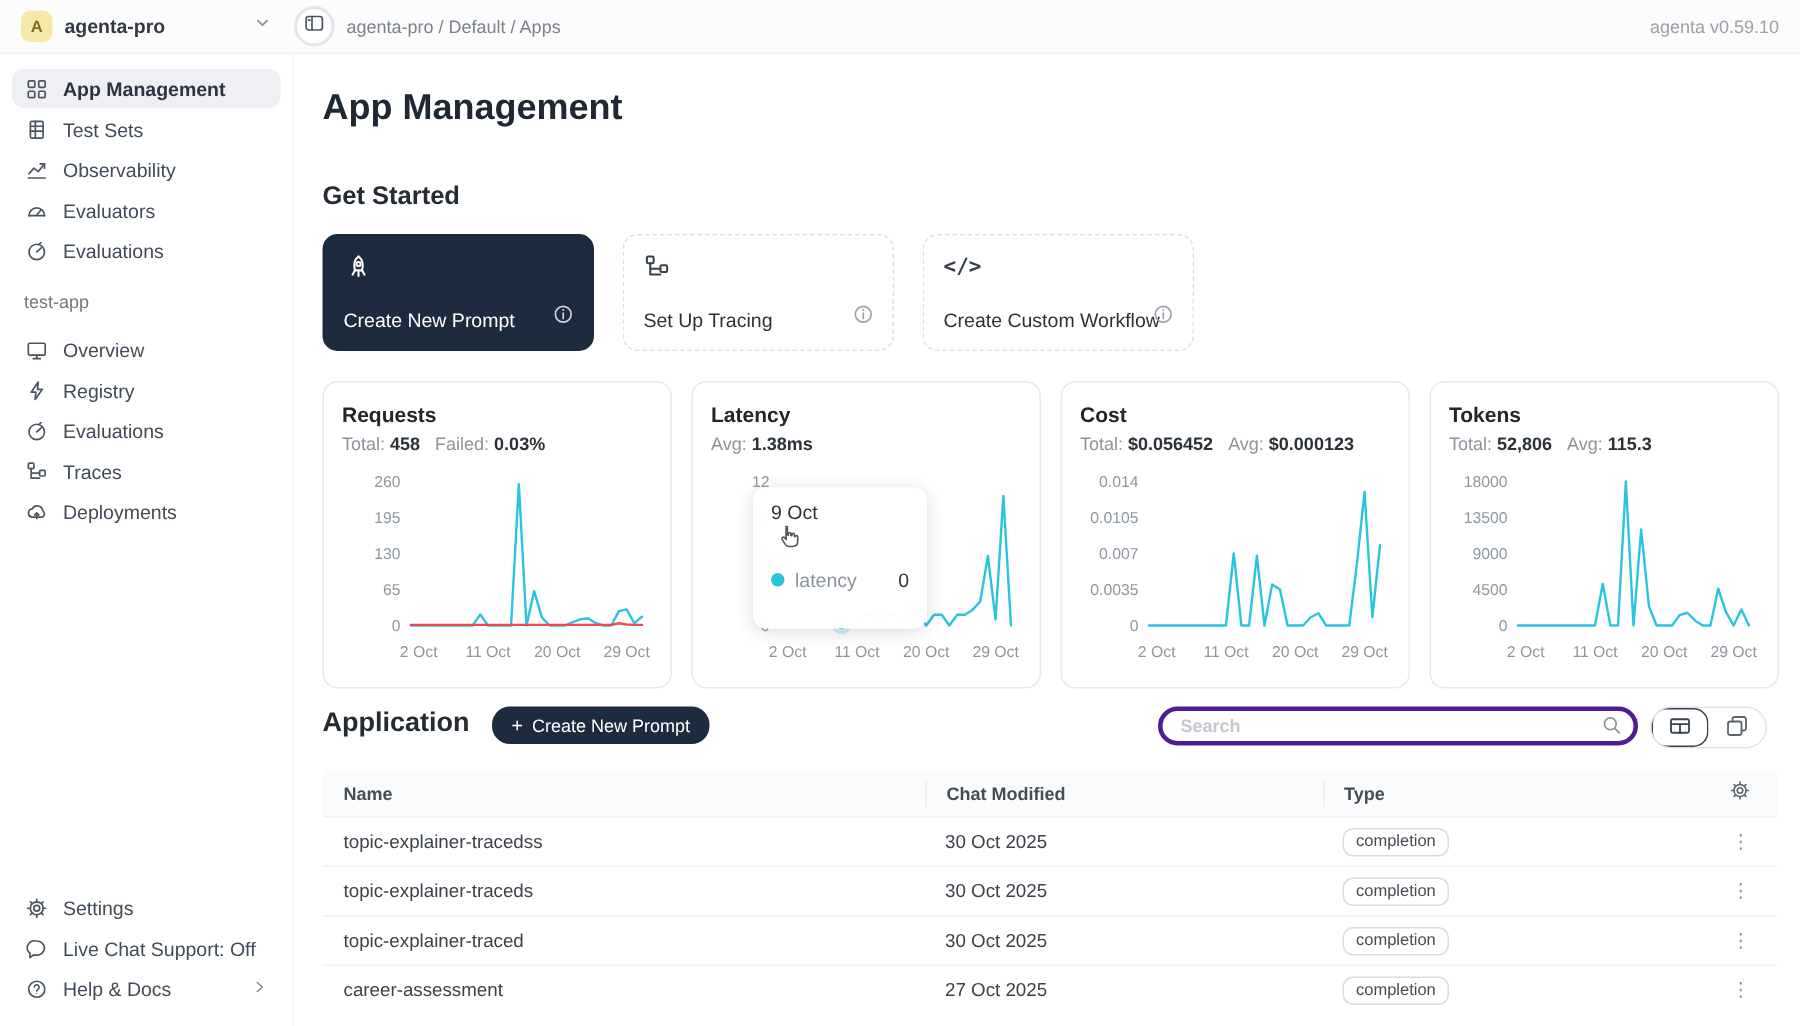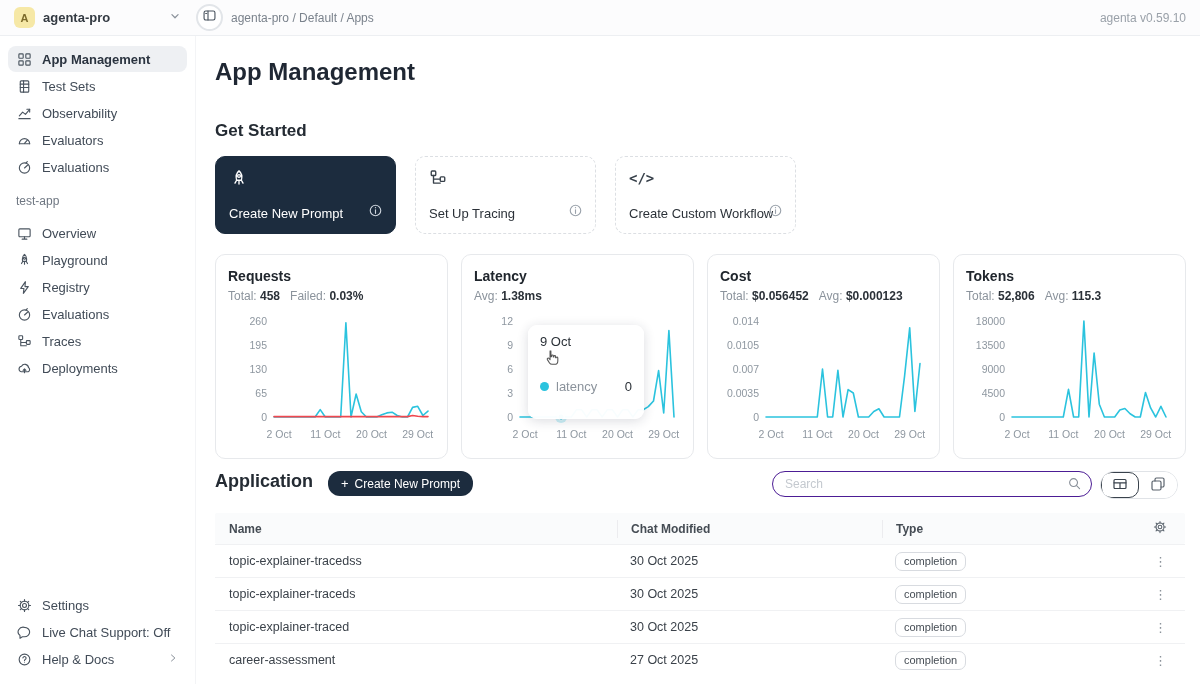--- a/index.html
+++ b/index.html
@@ -48,39 +48,39 @@
   .code-glyph { font-family:"DejaVu Sans Mono",monospace; font-size:14px; font-weight:600; color:#37404a; }
 
   .chart-row { display:flex; gap:13px; margin-top:20px; }
   .chart-card { width:233px; height:205px; background:#fff; border:1px solid #e7e9ec;
     border-radius:10px; padding:13px 12px 8px; position:relative; }
   .chart-title { font-size:14px; font-weight:700; color:#20262d; }
   .chart-stats { font-size:12px; color:#8b939c; margin-top:5px; }
   .chart-stats b { color:#2b3138; font-weight:700; margin-right:10px; }
   .chart-svg { display:block; margin-top:8px; width:209px; height:132px; }
 
-  .chart-tooltip { position:absolute; left:66px; top:70px; width:116px; height:94px;
+  .chart-tooltip { position:absolute; left:40px; top:70px; width:116px; height:94px;
     background:rgba(255,255,255,.97); border-radius:9px; box-shadow:0 2px 12px rgba(30,40,60,.16);
     padding:9px 12px; z-index:3; }
   .tt-date { font-size:13px; color:#2b3138; }
   .tt-row { display:flex; align-items:center; margin-top:30px; font-size:13px; }
   .tt-dot { width:9px; height:9px; border-radius:50%; background:#2bc3de; margin-right:7px; }
   .tt-series { color:#8b939c; }
   .tt-val { margin-left:auto; color:#2b3138; }
   .cursor-hand { position:absolute; left:16px; top:24px; }
 
   
   .app-header { display:flex; align-items:flex-start; margin-top:12px; }
   .app-title { font-size:18px; font-weight:600; color:#242b33; }
   .btn-dark { display:flex; align-items:center; gap:6px; background:#1c2c3e; color:#fff;
     border:none; border-radius:12px; height:25px; padding:0 13px; font-size:12px;
     font-family:inherit; margin-left:15px; cursor:pointer; }
   .search-wrap { position:relative; margin-left:auto; }
-  .search-input { width:320px; height:26px; border:1px solid #4c1d95; border-radius:13px;
-    padding:0 32px 0 12px; font-size:12px; font-family:inherit; color:#444; outline:none; }
+  .search-input { width:320px; height:26px; border:3px solid #4c1d95; border-radius:13px;
+    padding:0 32px 0 12px; font-size:12px; font-family:inherit; color:#444; outline:none;font-weight:bold; }
   .search-input::placeholder { color:#c4c9cf; }
   .search-ic { position:absolute; right:10px; top:5px; }
   .view-toggle { display:flex; margin-left:8px; border:1px solid #e0e3e7; border-radius:14px;
     overflow:hidden; height:28px; background:#fff; }
   .vt-btn { width:38px; display:flex; align-items:center; justify-content:center;
     background:#fff; border:none; cursor:pointer; }
   .vt-btn.sel { border:1.5px solid #39424c; border-radius:10px; }
 
   .app-table { margin-top:14px; width:970px; font-size:12.5px; }
   .t-head { display:flex; align-items:center; height:31px; background:#fafbfc; color:#454c54;
@@ -177,30 +177,20 @@
     <div class="section-label">test-app</div>
 
     <div class="side-item">
       <span class="ic">
           <svg class="lin" width="15" height="15" viewBox="0 0 16 16">
             <rect x="2" y="3" width="12" height="8.5" rx="1"></rect>
             <path d="M5.5 14 H10.5 M8 11.5 V14"></path>
           </svg>
         </span>
       <span>Overview</span>
-    </div>
-    <div class="side-item">
-      <span class="ic">
-          <svg class="lin" width="15" height="15" viewBox="0 0 16 16">
-            <path d="M8 1.5 C10 3.2 10.7 6 9.9 9 H6.1 C5.3 6 6 3.2 8 1.5 Z"></path>
-            <circle cx="8" cy="5.6" r="1.1"></circle>
-            <path d="M6.1 9 L4.8 11.3 M9.9 9 L11.2 11.3 M8 9.5 V12"></path>
-          </svg>
-        </span>
-      <span>Playground</span>
     </div>
     <div class="side-item">
       <span class="ic">
           <svg class="lin" width="15" height="15" viewBox="0 0 16 16">
             <path d="M9 1.8 L4 9 H7.4 L6.8 14.2 L12 7 H8.5 Z"></path>
           </svg>
         </span>
       <span>Registry</span>
     </div>
     <div class="side-item">

